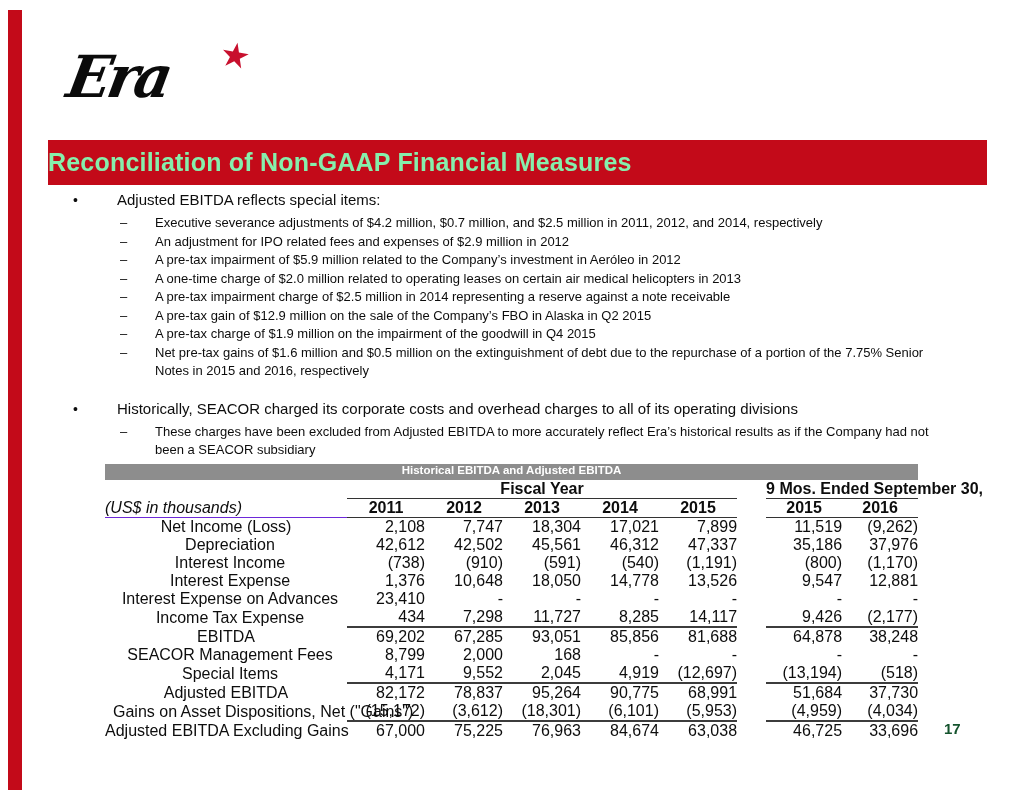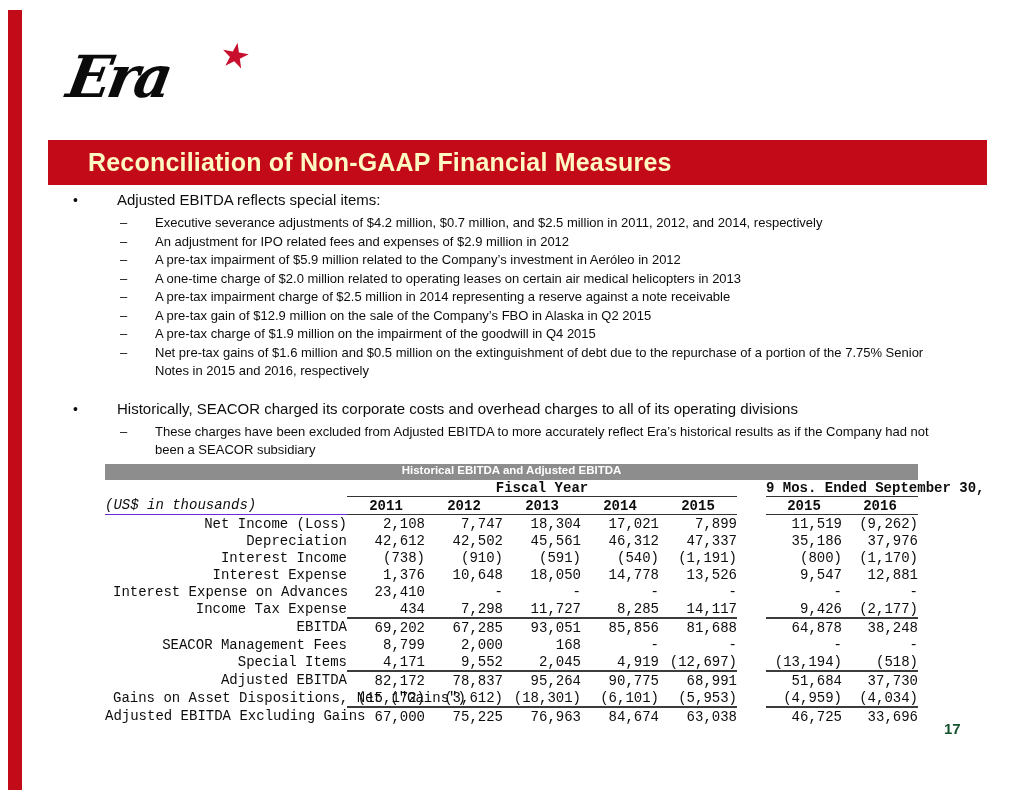--- a/index.html
+++ b/index.html
@@ -13,44 +13,44 @@
   .logo{position:absolute;left:68px;top:48px;width:200px;height:80px;}
   .era-text{font-family:"DejaVu Serif",serif;font-style:italic;font-weight:bold;
             font-size:58px;letter-spacing:-4px;line-height:1;display:inline-block;
             transform:skewX(-10deg);color:#0b0b0b;}
   .era-star{position:absolute;left:152px;top:-10px;color:#c8102e;font-size:34px;
             transform:rotate(10deg);line-height:1;}
 
   
   .banner{position:absolute;left:48px;top:140px;width:939px;height:45px;background:#c30a19;
           display:flex;align-items:center;}
-  .banner .title{color:#fef9c3;font-weight:bold;font-size:25px;padding-left:40px;
+  .banner .title{color:#86efac;font-weight:bold;font-size:25px;
                  letter-spacing:0.2px;white-space:nowrap;}
 
   
   .copy{position:absolute;left:73px;top:190px;width:870px;}
   .lvl1{display:flex;font-size:15px;line-height:20px;color:#0d0d0d;}
   .lvl1 .dot{width:44px;font-size:14px;}
   .lvl2{margin:4px 0 0 47px;}
   .lvl2 .item{display:flex;font-size:13px;line-height:18.5px;color:#0d0d0d;}
   .lvl2 .dash{width:35px;flex:0 0 35px;}
   .lvl2 .txt{width:792px;}
   .copy .group2{margin-top:18px;}
 
   
   .tbl-banner{position:absolute;left:105px;top:464px;width:813px;height:16px;background:#8d8d8d;
               color:#ffffff;font-weight:bold;font-size:11.5px;display:flex;align-items:flex-start;justify-content:center;}
   .tbl-wrap{position:absolute;left:105px;top:480px;width:813px;}
-  table.fin{border-collapse:collapse;table-layout:fixed;width:813px;font-size:14px;color:#0d0d0d;font-family:Liberation Mono, monospace;}
+  table.fin{border-collapse:collapse;table-layout:fixed;width:813px;font-size:16px;color:#0d0d0d;}
   table.fin td{padding:0;height:17px;vertical-align:middle;overflow:visible;white-space:nowrap;}
   td.group{font-weight:bold;text-align:center;border-bottom:1px solid #333;}
   td.year{font-weight:bold;text-align:center;border-bottom:1px solid #333;margin-top:20px;}
   td.units{font-style:italic;border-bottom:1px solid #6d28d9;}
   td.gap{border:none !important;}
-  td.lbl{text-align:right;}
+  td.lbl{text-align:center;}
   td.lbl.ind{padding-left:8px;}
   td.val{text-align:right;padding-right:5px;}
   td.rule{border-bottom:2px solid #3c3c3c;}
   tr.grp-row td{height:15px;}
   tr.yr-row td{height:17px;}
 
   .page-number{position:absolute;left:944px;top:720px;font-weight:bold;font-size:15px;color:#14532d;}
 </style>
 </head>
 <body>

